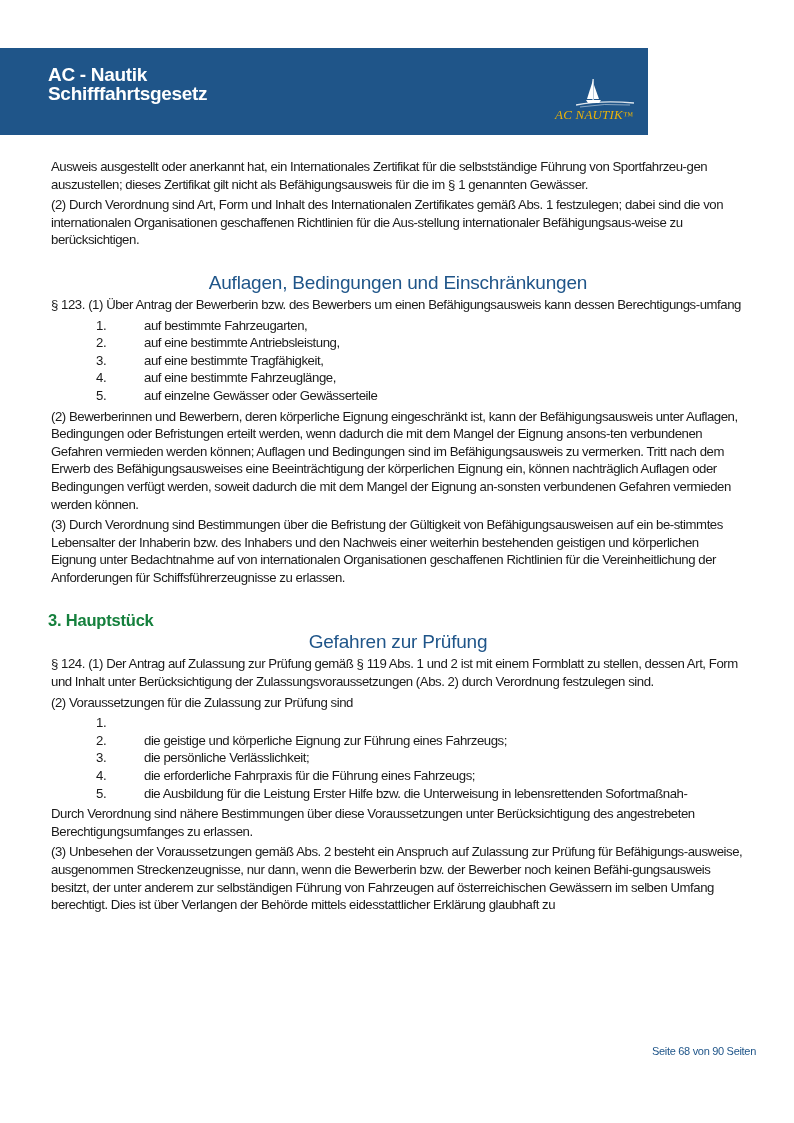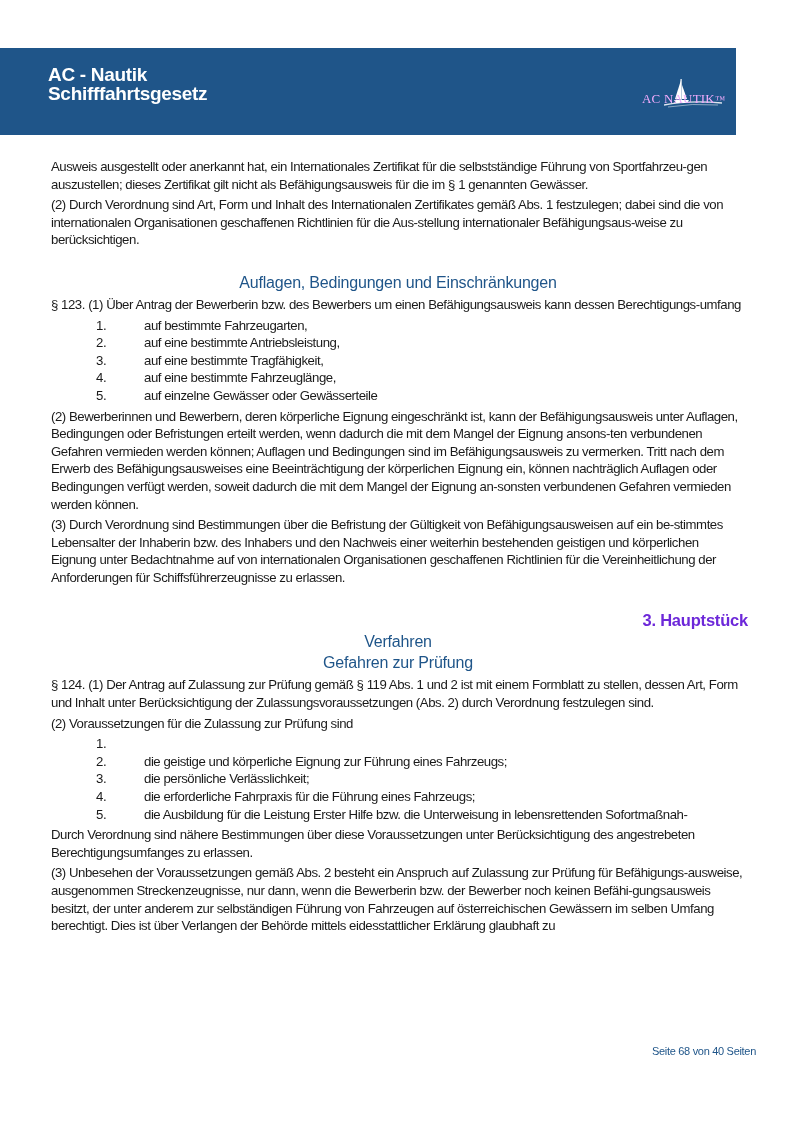--- a/index.html
+++ b/index.html
@@ -1,30 +1,30 @@
 <!DOCTYPE html>
 <html><head>
   <meta charset="utf-8">
   <style>
     html, body { margin: 0; padding: 0; background: #ffffff; }
     body { width: 794px; height: 1123px; position: relative; overflow: hidden;
            font-family: "Liberation Sans", sans-serif; color: #1a1a1a; }
-    .header { position: absolute; left: 0; top: 48px; width: 736px; height: 87px; background: #1f5589; }
+    .header { position: absolute; left: 0; top: 48px; width: 648px; height: 87px; background: #1f5589; }
     .header .t1 { position: absolute; left: 48px; top: 16px; color: #fff; font-weight: bold; font-size: 19px; letter-spacing: -0.3px; }
     .header .t2 { position: absolute; left: 48px; top: 35px; color: #fff; font-weight: bold; font-size: 19px; letter-spacing: -0.3px; }
     .logo { position: absolute; right: 14px; top: 30px; width: 80px; height: 45px; }
     .logo svg { position: absolute; left: 22px; top: 0; }
-    .logo .lt { position: absolute; left: 0; bottom: 16px; width: 80px; text-align: center; color: #f0abfc;
-                font-family: "Liberation Serif", serif; font-size: 13px; letter-spacing: 0.2px; white-space: nowrap; }
+    .logo .lt { position: absolute; left: 0; bottom: 0; width: 80px; text-align: center; color: #eab308;
+                font-family: "Liberation Serif", serif; font-size: 13px; letter-spacing: 0.2px; white-space: nowrap; font-style: italic; }
     .logo .lt small { font-size: 10px; }
     .content { position: absolute; left: 48px; top: 155px; width: 700px; font-size: 13.2px; line-height: 17.6px;
                letter-spacing: -0.45px; }
     .content p { margin: 3px; }
-    .h-sub { text-align: center; color: #1f5589; font-size: 16px; line-height: 21px; letter-spacing: -0.2px; }
-    .h-main { text-align: right; color: #6d28d9; font-size: 16.5px; line-height: 22px; font-weight: bold; letter-spacing: -0.2px; }
+    .h-sub { text-align: center; color: #1f5589; font-size: 19px; line-height: 21px; letter-spacing: -0.2px; }
+    .h-main { text-align: left; color: #15803d; font-size: 16.5px; line-height: 22px; font-weight: bold; letter-spacing: -0.2px; }
     .li { display: flex; }
     .li .num { width: 48px; padding-left: 48px; }
     .gap-lg { height: 20px; }
     .footer { position: absolute; right: 38px; top: 1045px; color: #1f5589; font-size: 11px; letter-spacing: -0.3px; }
   </style>
 </head>
 <body>
 
 <div class="header">
   <div class="t1">AC - Nautik</div>
@@ -65,21 +65,20 @@
       <span>auf eine bestimmte Fahrzeuglänge,</span>
     </div>
   <div class="li">
       <span class="num">5.</span>
       <span>auf einzelne Gewässer oder Gewässerteile</span>
     </div>
   <p>(2) Bewerberinnen und Bewerbern, deren körperliche Eignung eingeschränkt ist, kann der Befähigungsausweis unter Auflagen, Bedingungen oder Befristungen erteilt werden, wenn dadurch die mit dem Mangel der Eignung ansons-ten verbundenen Gefahren vermieden werden können; Auflagen und Bedingungen sind im Befähigungsausweis zu vermerken. Tritt nach dem Erwerb des Befähigungsausweises eine Beeinträchtigung der körperlichen Eignung ein, können nachträglich Auflagen oder Bedingungen verfügt werden, soweit dadurch die mit dem Mangel der Eignung an-sonsten verbundenen Gefahren vermieden werden können.</p>
   <p>(3) Durch Verordnung sind Bestimmungen über die Befristung der Gültigkeit von Befähigungsausweisen auf ein be-stimmtes Lebensalter der Inhaberin bzw. des Inhabers und den Nachweis einer weiterhin bestehenden geistigen und körperlichen Eignung unter Bedachtnahme auf von internationalen Organisationen geschaffenen Richtlinien für die Vereinheitlichung der Anforderungen für Schiffsführerzeugnisse zu erlassen.</p>
   <div class="gap-lg"></div>
   <div class="h-main">3. Hauptstück</div>
-  <div class="h-sub">Verfahren</div>
   <div class="h-sub">Gefahren zur Prüfung</div>
   <p>§ 124. (1) Der Antrag auf Zulassung zur Prüfung gemäß § 119 Abs. 1 und 2 ist mit einem Formblatt zu stellen, dessen Art, Form und Inhalt unter Berücksichtigung der Zulassungsvoraussetzungen (Abs. 2) durch Verordnung festzulegen sind.</p>
   <p>(2) Voraussetzungen für die Zulassung zur Prüfung sind</p>
   <div class="li">
       <span class="num">1.</span>
     </div>
   <div class="li">
       <span class="num">2.</span>
       <span>die geistige und körperliche Eignung zur Führung eines Fahrzeugs;</span>
     </div>
@@ -92,13 +91,13 @@
       <span>die erforderliche Fahrpraxis für die Führung eines Fahrzeugs;</span>
     </div>
   <div class="li">
       <span class="num">5.</span>
       <span>die Ausbildung für die Leistung Erster Hilfe bzw. die Unterweisung in lebensrettenden Sofortmaßnah-</span>
     </div>
   <p>Durch Verordnung sind nähere Bestimmungen über diese Voraussetzungen unter Berücksichtigung des angestrebeten Berechtigungsumfanges zu erlassen.</p>
   <p>(3) Unbesehen der Voraussetzungen gemäß Abs. 2 besteht ein Anspruch auf Zulassung zur Prüfung für Befähigungs-ausweise, ausgenommen Streckenzeugnisse, nur dann, wenn die Bewerberin bzw. der Bewerber noch keinen Befähi-gungsausweis besitzt, der unter anderem zur selbständigen Führung von Fahrzeugen auf österreichischen Gewässern im selben Umfang berechtigt. Dies ist über Verlangen der Behörde mittels eidesstattlicher Erklärung glaubhaft zu</p>
 </div>
 
-<div class="footer">Seite 68 von 40 Seiten</div>
+<div class="footer">Seite 68 von 90 Seiten</div>
 
 </body></html>

